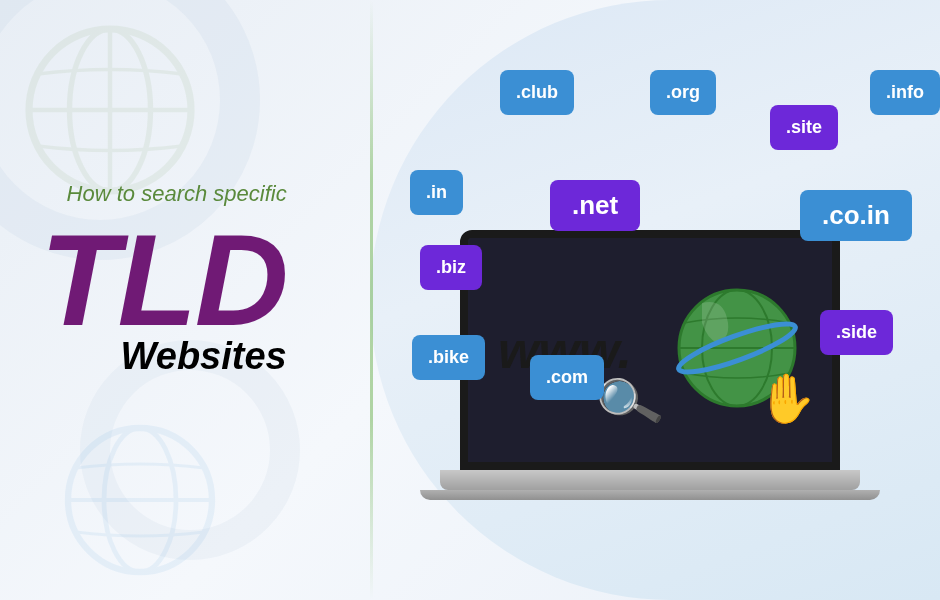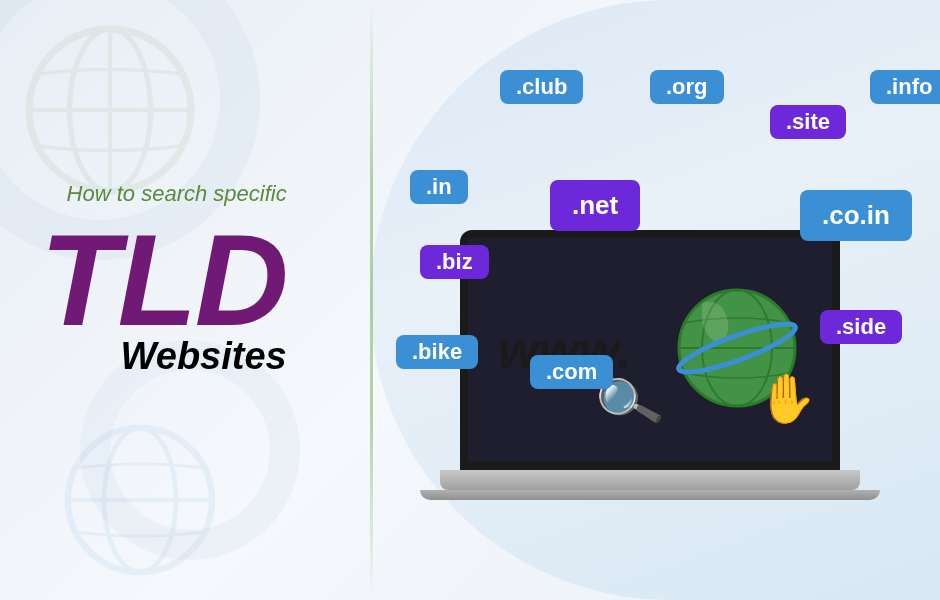--- a/index.html
+++ b/index.html
@@ -190,22 +190,22 @@
       height: 10px;
       background: linear-gradient(to bottom, #b0b0b0, #909090);
       border-radius: 0 0 10px 10px;
       margin-left: -40px;
     }
 
     
     .badge {
       position: absolute;
       border-radius: 8px;
-      padding: 4px 16px;
-      font-size: 22px;
+      padding: 12px 16px;
+      font-size: 18px;
       font-weight: 700;
       color: white;
       z-index: 10;
     }
     .badge-blue { background: #3b8fd4; }
     .badge-green { background: #6d28d9; }
     .badge-large {
       font-size: 26px;
       padding: 10px 22px;
     }
@@ -213,21 +213,21 @@
     
     .badge-club   { top: 10px;  left: 120px; }
     .badge-org    { top: 10px;  left: 270px; }
     .badge-site   { top: 45px;  left: 390px; }
     .badge-info   { top: 10px;  left: 490px; }
     .badge-in     { top: 110px; left: 30px; }
     .badge-net    { top: 90px;  left: 170px; margin-top: 30px; }
     .badge-coin   { top: 130px; left: 420px; }
     .badge-biz    { top: 185px; left: 40px; }
     .badge-side   { top: 250px; left: 440px; }
-    .badge-bike   { top: 275px; left: 16px; }
+    .badge-bike   { top: 275px; left: 32px; }
     .badge-com    { top: 295px; left: 150px; }
 
     
     .green-line {
       position: absolute;
       left: 370px;
       top: 0;
       width: 3px;
       height: 600px;
       background: linear-gradient(to bottom, transparent, #6ab04c 30%, #6ab04c 70%, transparent);

